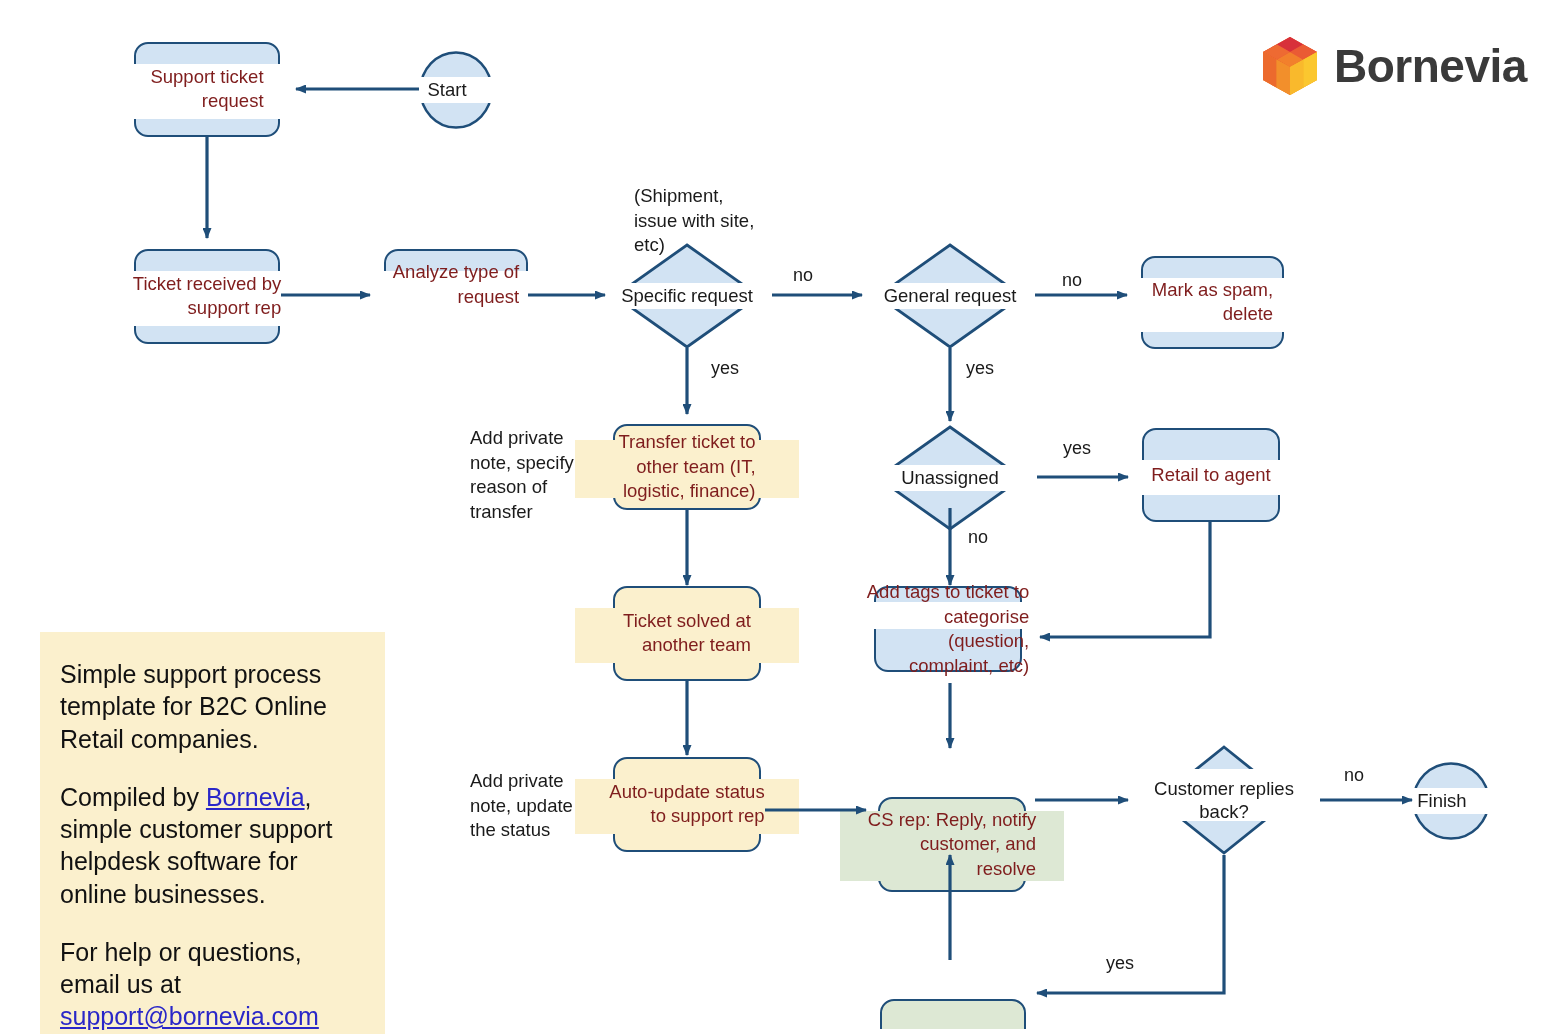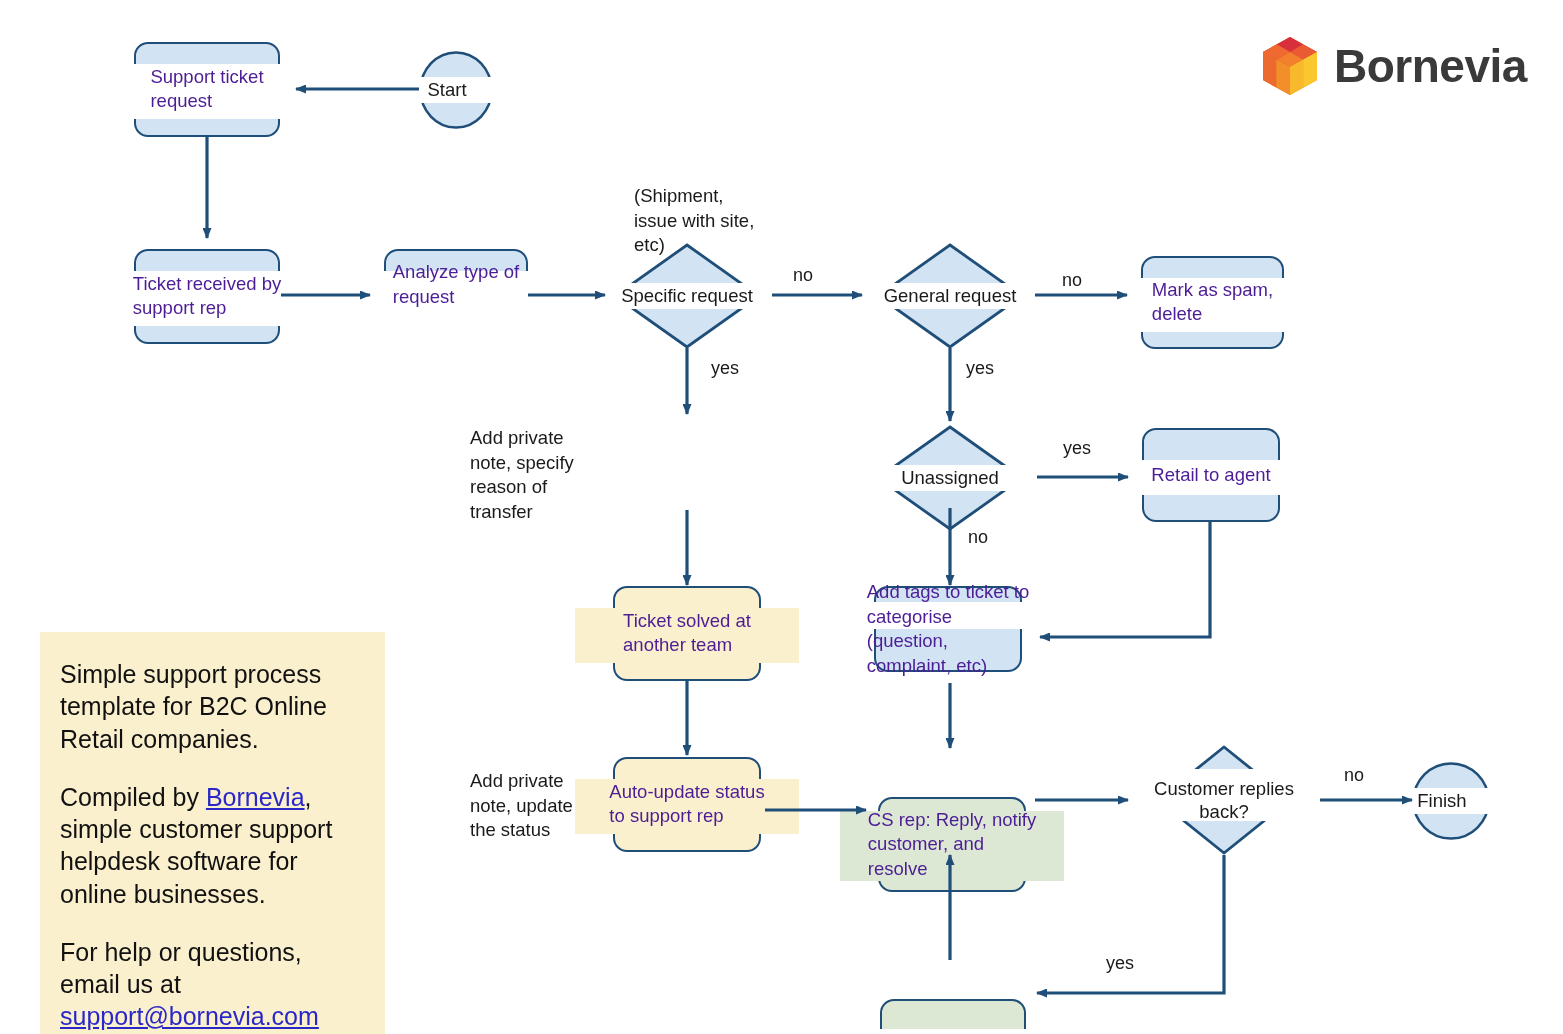--- a/index.html
+++ b/index.html
@@ -3,21 +3,21 @@
 <meta charset="utf-8">
 <style>
   html,body{margin:0;padding:0;background:#ffffff;}
   body{font-family:"Liberation Sans","DejaVu Sans",sans-serif;}
   #stage{position:relative;width:1563px;height:1034px;overflow:hidden;background:#fff;}
 
   
   .node{position:absolute;box-sizing:border-box;border:2.5px solid #1f4e79;
         border-radius:14px;display:flex;align-items:center;justify-content:center;}
   .node .txt{position:absolute;left:50%;top:50%;transform:translate(-50%,-50%);
-        width:max-content;max-width:none;text-align:left;color:#4c1d95;
+        width:max-content;max-width:none;text-align:right;color:#7f1d1d;
         font-size:18.5px;line-height:1.33;white-space:pre;}
   .fill-blue{background:#d2e3f3;}
   .fill-yellow{background:#fbf0cd;}
   .fill-green{background:#dde8d4;margin-top:44px;}
 
   
   .band{position:absolute;left:-40px;right:-40px;background:#ffffff;z-index:1;}
   .node .txt{z-index:2;}
 
   
@@ -173,20 +173,26 @@
     <div class="band" style="top:20px;height:54px;"></div>
     <div class="txt">Mark as spam,
 delete</div>
   </div>
 
   <div class="node fill-blue" style="left:1142px;top:428px;width:138px;height:94px;">
     <div class="band" style="top:30px;height:35px;"></div>
     <div class="txt">Retail to agent</div>
   </div>
 
+  <div class="node fill-yellow" style="left:613px;top:424px;width:148px;height:86px;">
+    <div class="band" style="top:14px;height:58px;background:#fbf0cd;"></div>
+    <div class="txt">Transfer ticket to
+other team (IT,
+logistic, finance)</div>
+  </div>
 
   <div class="node fill-blue" style="left:874px;top:586px;width:148px;height:86px;">
     <div class="band" style="top:14px;height:27px;"></div>
     <div class="txt">Add tags to ticket to
 categorise
 (question,
 complaint, etc)</div>
   </div>
 
   <div class="node fill-yellow" style="left:613px;top:586px;width:148px;height:95px;">

